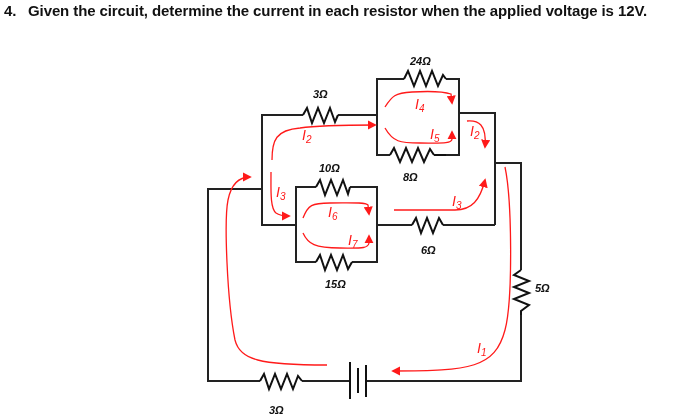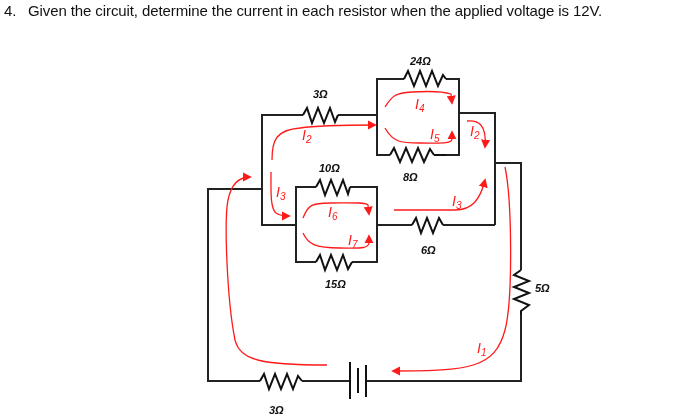--- a/index.html
+++ b/index.html
@@ -1,20 +1,20 @@
 <!DOCTYPE html>
 <html><head>
 <meta charset="utf-8">
 <style>
   html, body { margin: 0; padding: 0; background: #ffffff; }
   body { width: 695px; height: 416px; position: relative; overflow: hidden; }
   .question {
     position: absolute; left: 4px; top: 2px;
     font-family: "Liberation Sans", sans-serif; font-size: 15px; color: #111;
-    white-space: nowrap; letter-spacing: -0.1px;
+    white-space: nowrap; letter-spacing: -0.1px; font-weight: bold;
   }
   .question .num { display: inline-block; width: 24px; }
   svg { position: absolute; left: 0; top: 0; }
   .wire { stroke: #222; stroke-width: 2; fill: none; }
   .res { stroke: #111; stroke-width: 2; fill: none; stroke-linejoin: miter; }
   .cur { stroke: #ff1a1a; stroke-width: 1.3; fill: none; }
   .arrow { fill: #ff1a1a; }
   .rlabel { font-family: "Liberation Sans", sans-serif; font-size: 11px; font-weight: bold; font-style: italic; fill: #111; }
   .ilabel { font-family: "Liberation Sans", sans-serif; font-size: 14px; font-style: italic; fill: #ff1a1a; }
   .ilabel .sub { font-size: 10px; }

